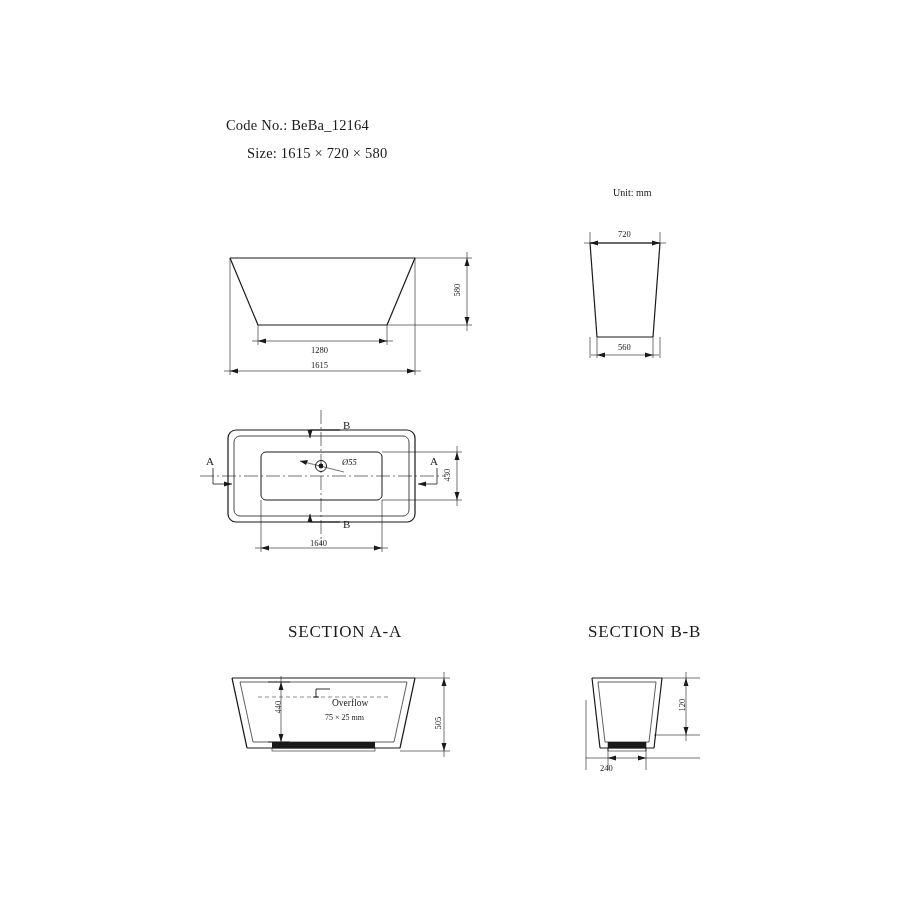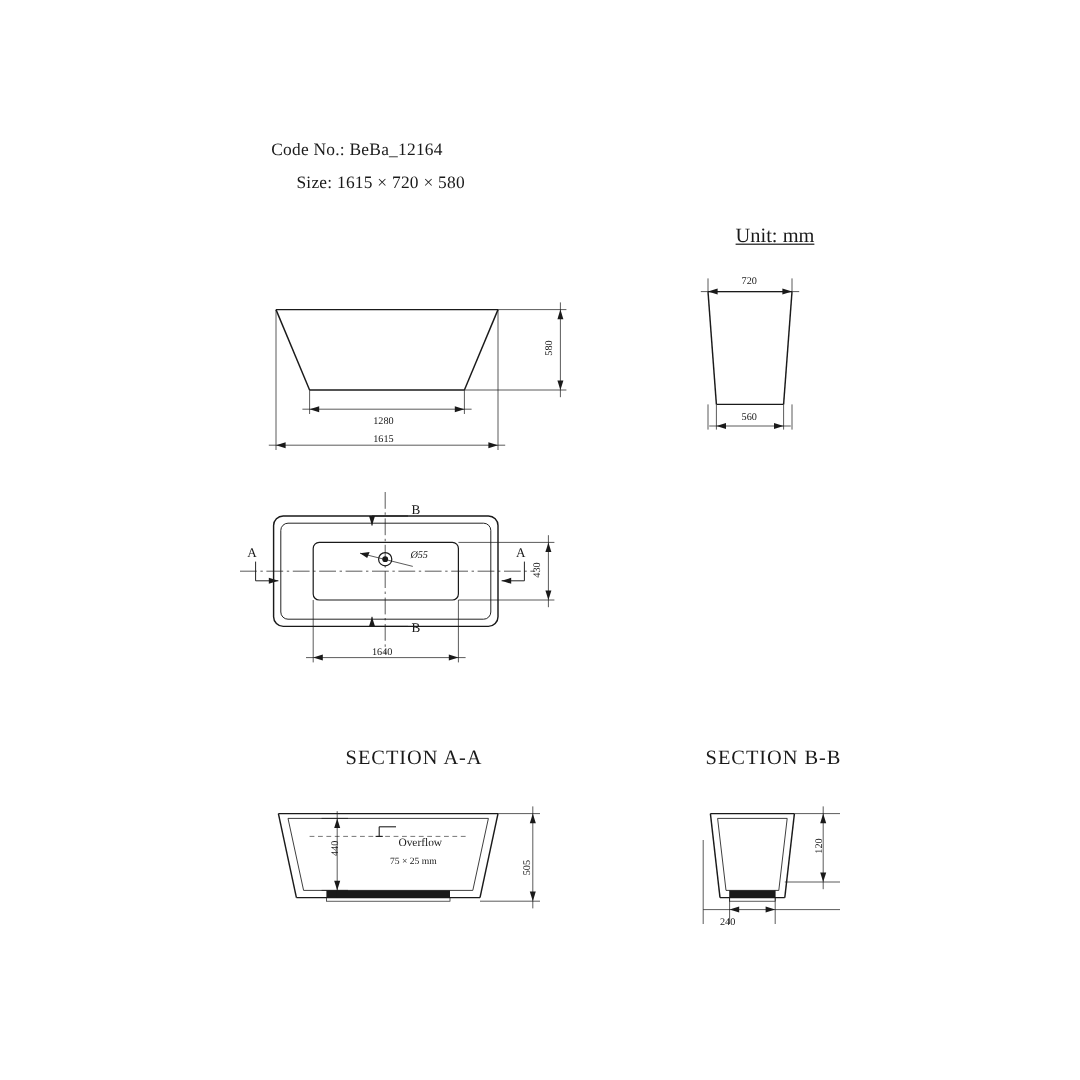--- a/index.html
+++ b/index.html
@@ -24,22 +24,21 @@
   .txt {
     position: absolute;
     white-space: nowrap;
     font-family: "Liberation Serif", serif;
   }
   .hdr {
     font-size: 14.5px;
     letter-spacing: 0.2px;
   }
   .unit {
-    font-size: 17px;
-    text-decoration: underline;
+    font-size: 10px;
   }
   .sect-title {
     font-size: 17px;
     letter-spacing: 0.8px;
   }
   .dim {
     font-size: 8.5px;
     font-family: "Liberation Serif", serif;
   }
   .dim-v {

